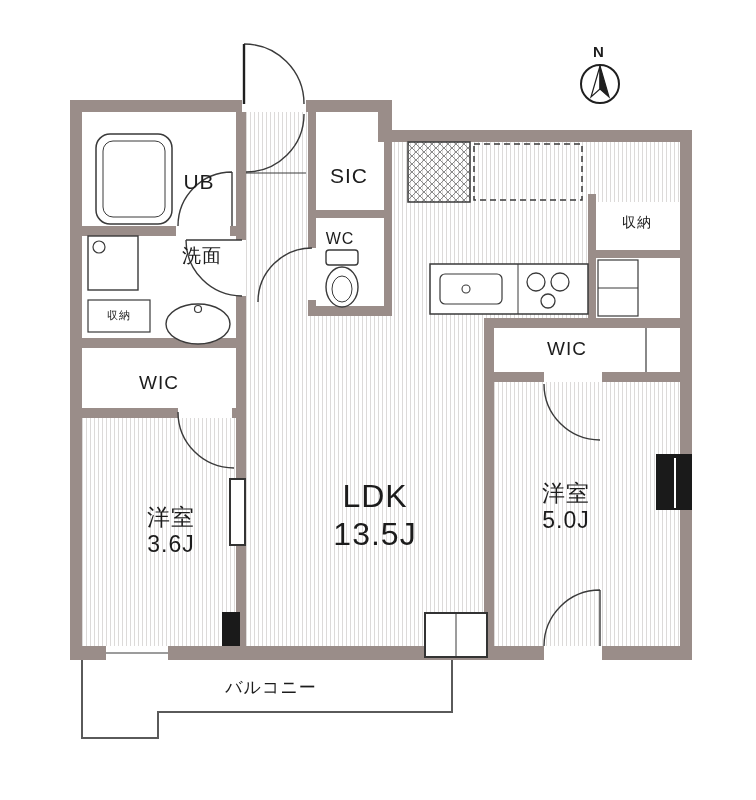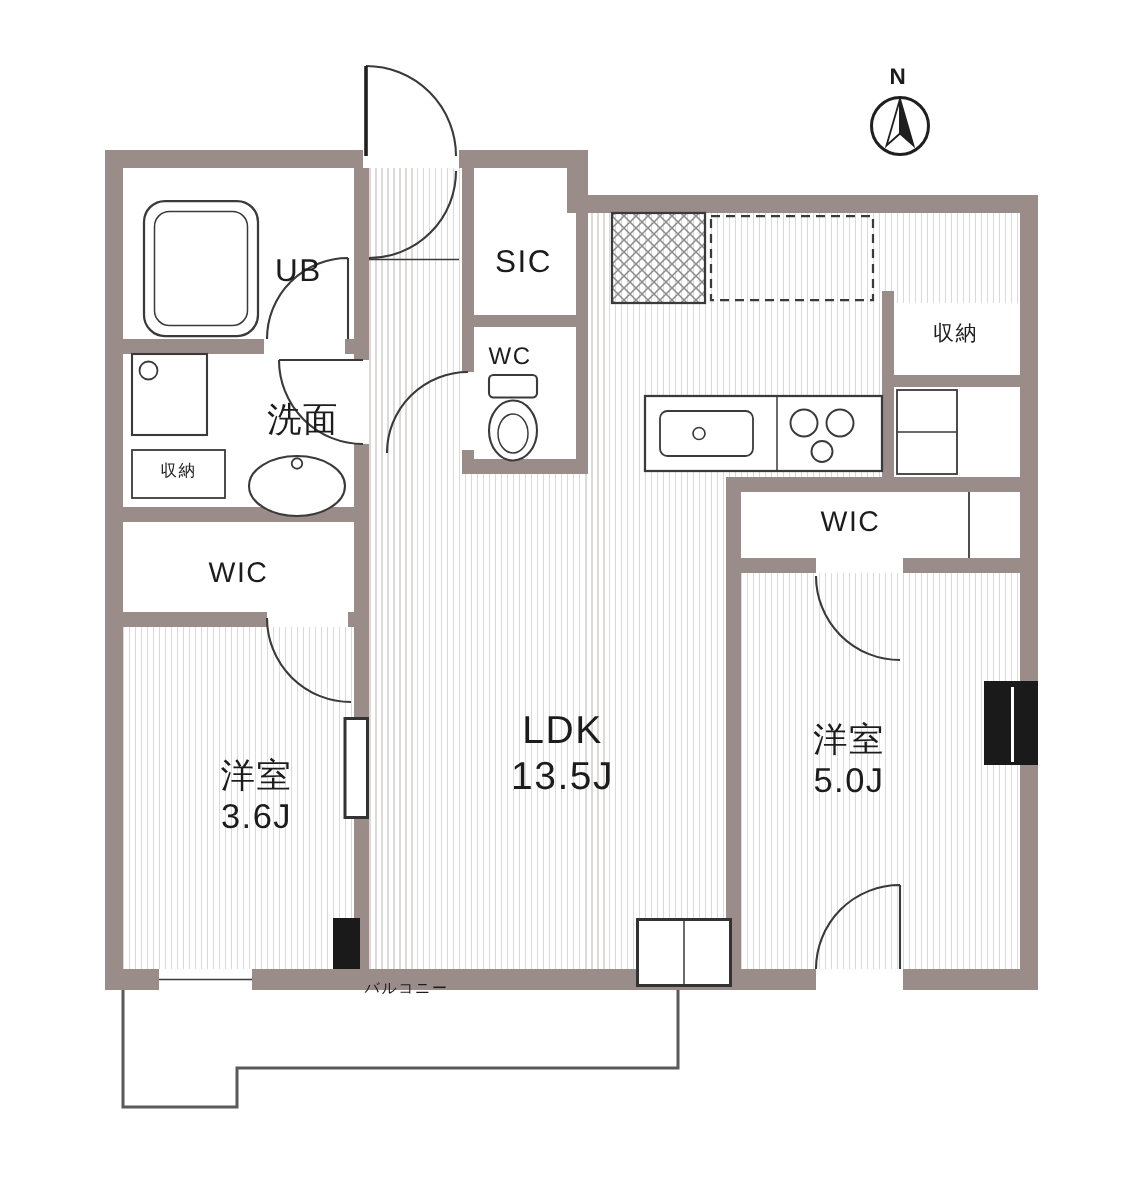--- a/index.html
+++ b/index.html
@@ -151,36 +151,36 @@
     <path d="M646,328 V372" stroke-width="1.2"></path>
     <path d="M106,653 H168" stroke-width="1.1"></path>
     <path d="M456,614 V656" stroke-width="1"></path>
     <path d="M675,458 V508" stroke="#ffffff" stroke-width="2"></path>
   </g>
 </svg>
 
 <div class="label" style="left:599px;top:52px;font-size:15px;font-weight:bold">N</div>
 
 <div class="label" style="left:199px;top:182px;font-size:21px">UB</div>
-<div class="label" style="left:202px;top:280px;font-size:23px">洗面</div>
+<div class="label" style="left:202px;top:256px;font-size:19px">洗面</div>
 <div class="label" style="left:119px;top:315px;font-size:11px">収納</div>
 <div class="label" style="left:159px;top:383px;font-size:19px">WIC</div>
 <div class="label" style="left:349px;top:176px;font-size:21px">SIC</div>
 <div class="label" style="left:340px;top:239px;font-size:16px">WC</div>
 <div class="label" style="left:637px;top:222px;font-size:14px">収納</div>
 <div class="label" style="left:567px;top:349px;font-size:19px">WIC</div>
 
-<div class="label" style="left:375px;top:502px;font-size:26px">
+<div class="label" style="left:375px;top:516px;font-size:32px">
   <div>LDK</div>
   <div>13.5J</div>
 </div>
 
 <div class="label" style="left:171px;top:531px;font-size:23px">
   <div>洋室</div>
   <div>3.6J</div>
 </div>
 
 <div class="label" style="left:566px;top:507px;font-size:23px">
   <div>洋室</div>
   <div>5.0J</div>
 </div>
 
-<div class="label" style="left:271px;top:660px;font-size:10px">バルコニー</div>
+<div class="label" style="left:271px;top:688px;font-size:17px">バルコニー</div>
 
 </body></html>

